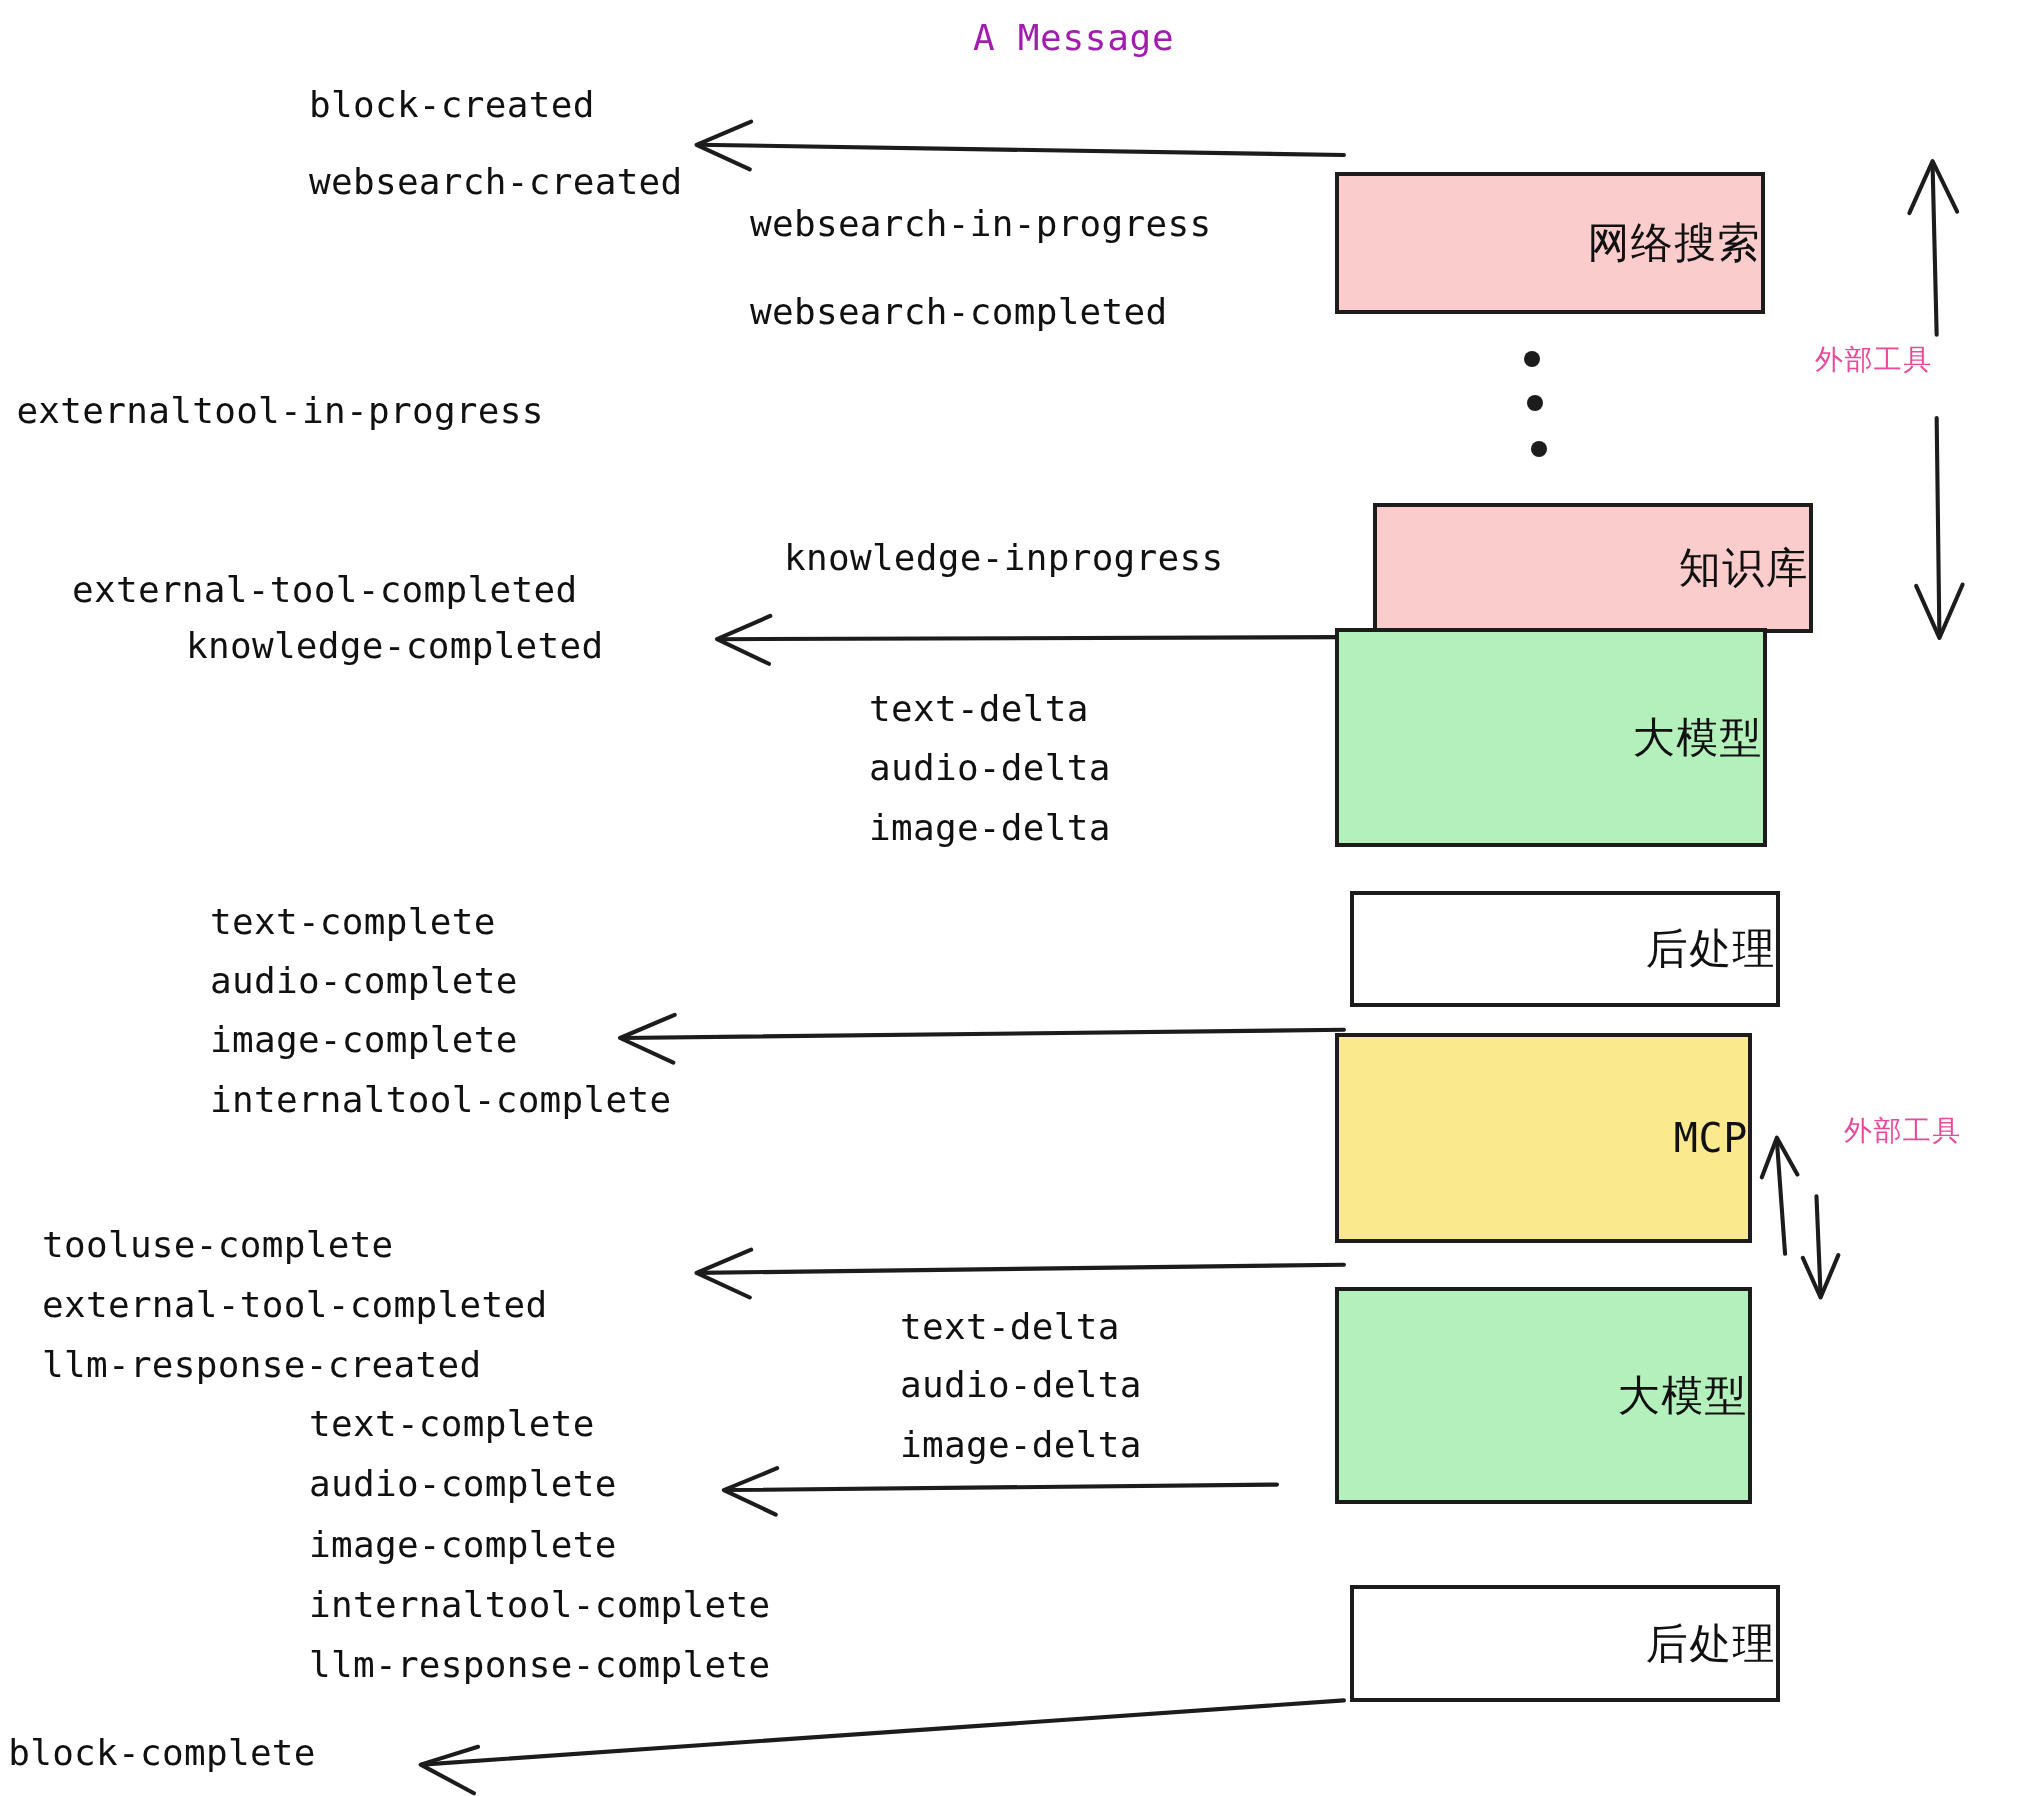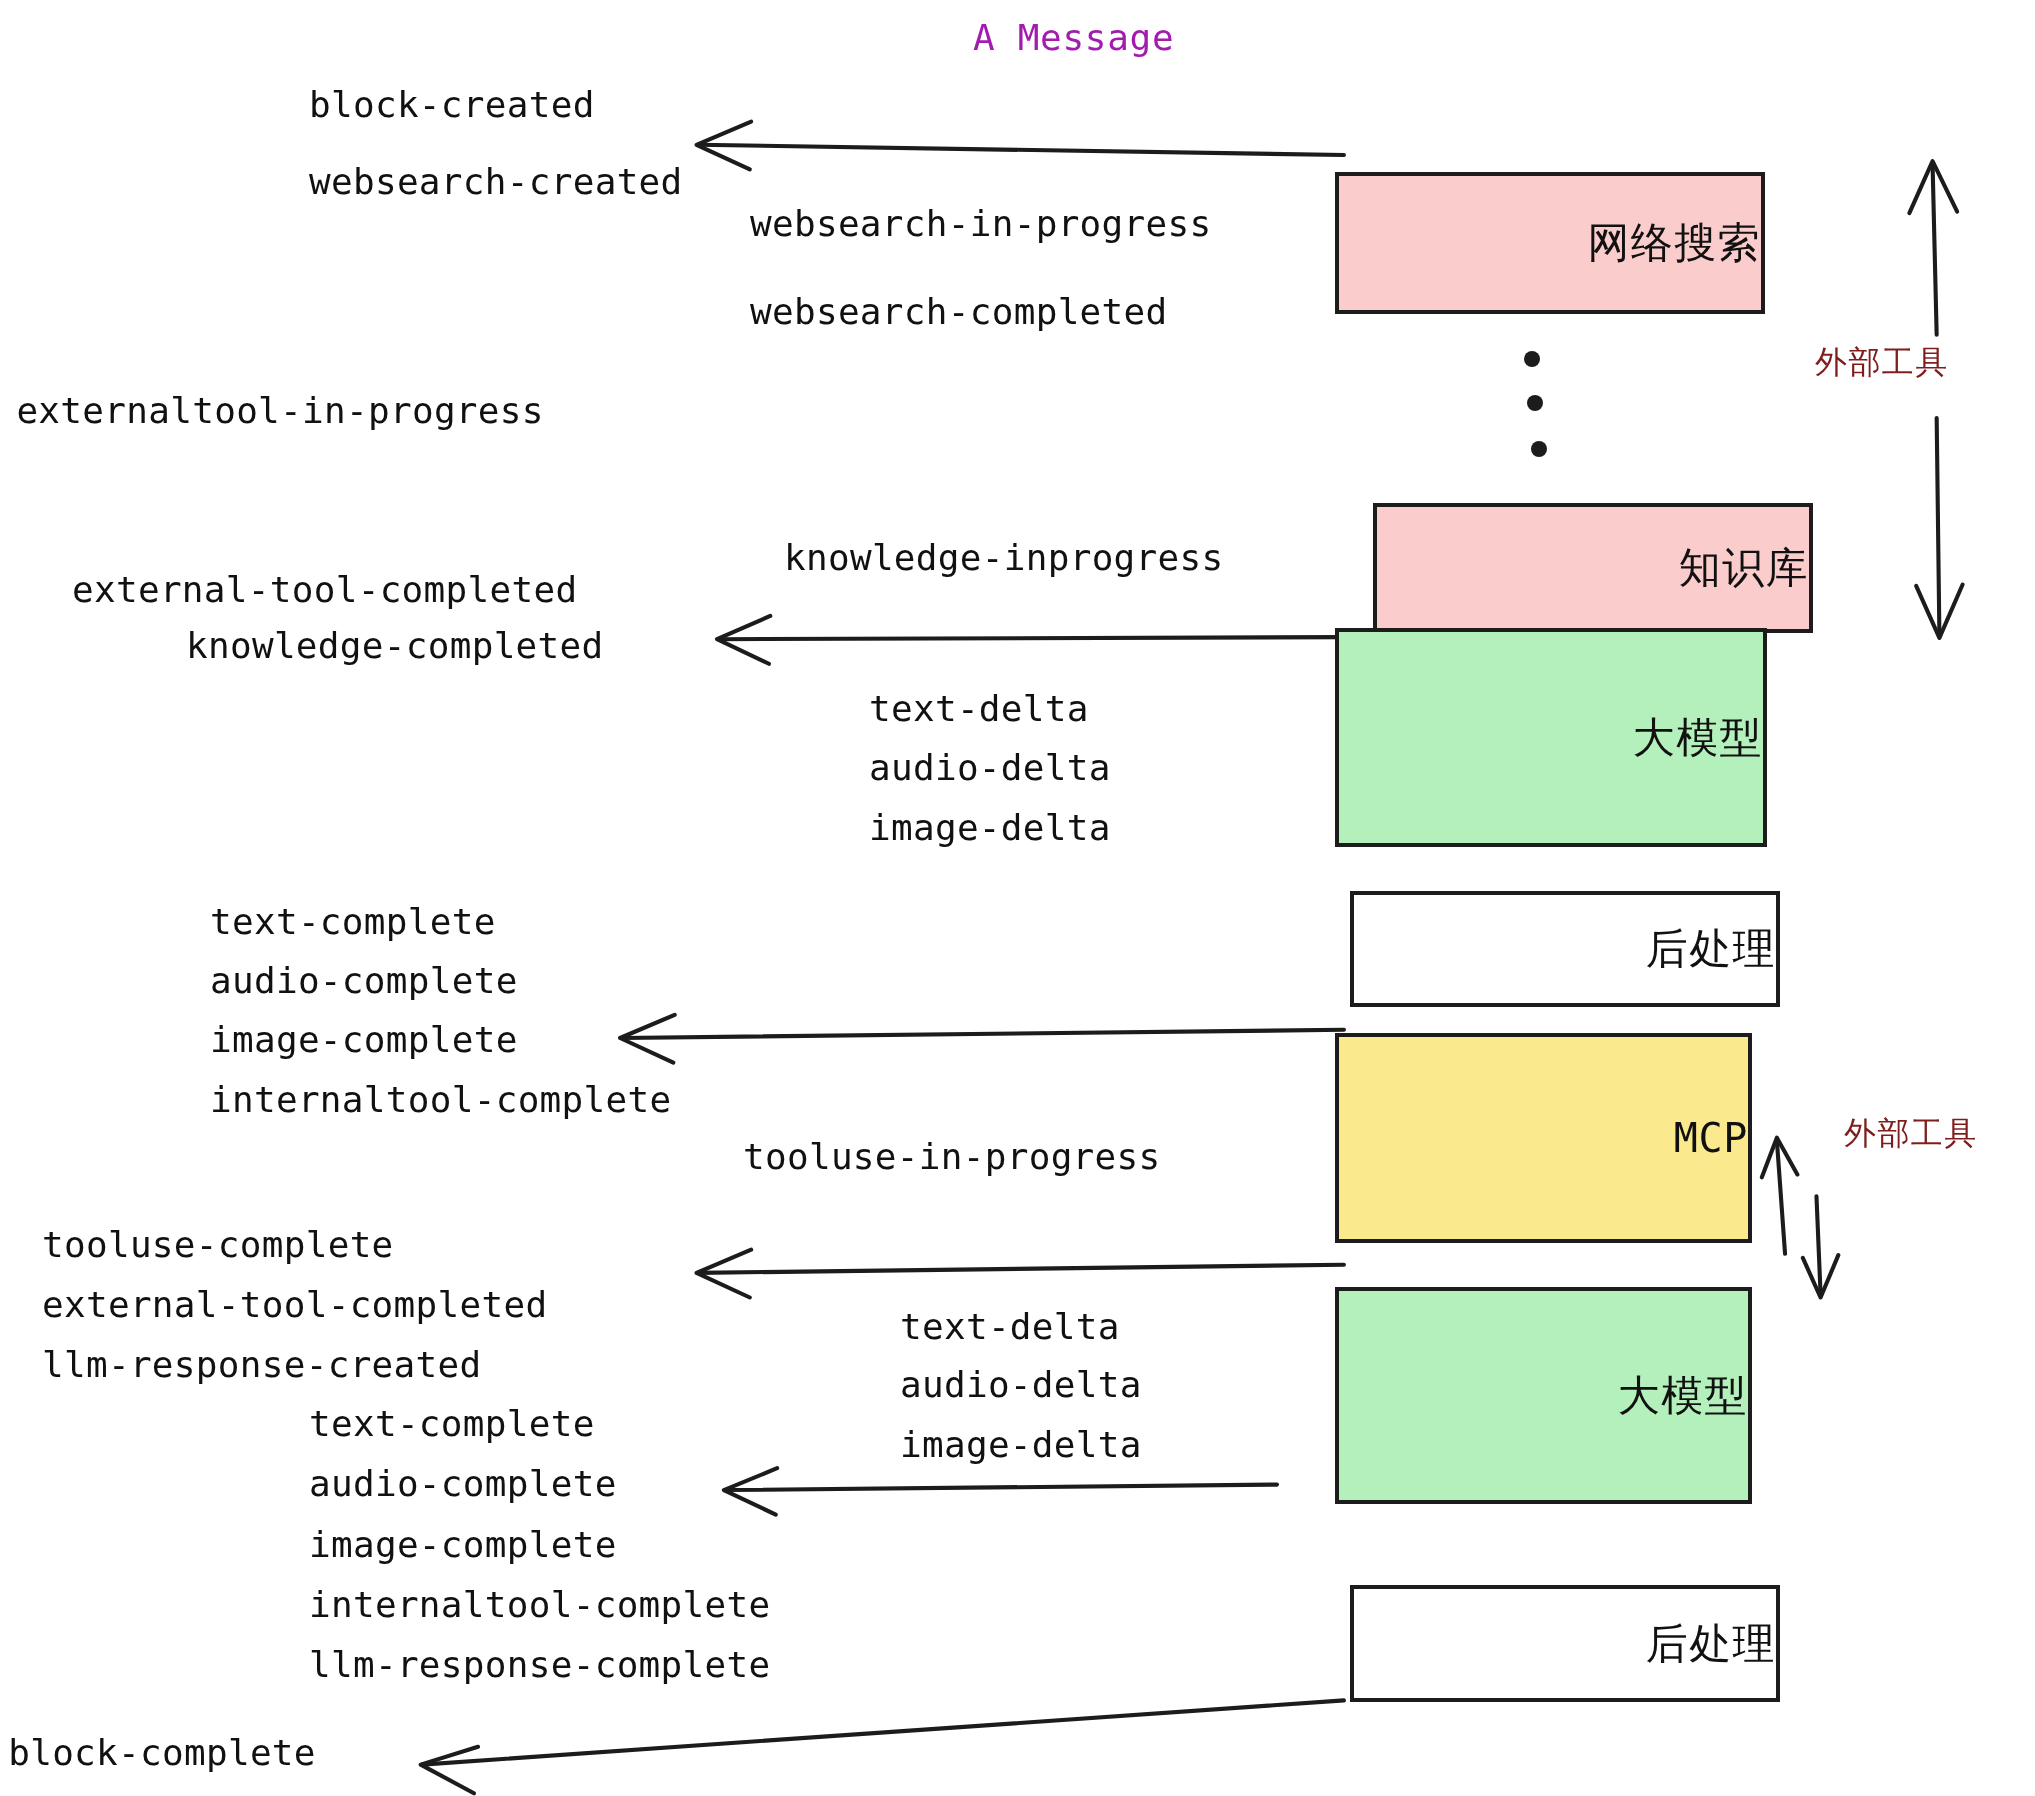--- a/index.html
+++ b/index.html
@@ -58,22 +58,22 @@
     position: absolute;
     width: 16.4px;
     height: 16.4px;
     border-radius: 50%;
     background: #1c1c1c;
   }
   
   .grouplabel {
     position: absolute;
     font-family: "DejaVu Sans", "Liberation Sans", sans-serif;
-    font-size: 32px;
-    color: #7f1d1d;
+    font-size: 28px;
+    color: #ec4899;
     white-space: pre;
     letter-spacing: 1.4px;
   }
   
   #arrows {
     position: absolute;
     left: 0;
     top: 0;
     width: 2035px;
     height: 1796px;
@@ -203,21 +203,20 @@
   <div class="evt" style="left:869px; top:810px;">image-delta</div>
 
   <div class="evt" style="left:210px; top:904px;">text-complete</div>
 
   <div class="evt" style="left:210px; top:963px;">audio-complete</div>
 
   <div class="evt" style="left:210px; top:1022px;">image-complete</div>
 
   <div class="evt" style="left:210px; top:1082px;">internaltool-complete</div>
 
-  <div class="evt" style="left:743px; top:1139px;">tooluse-in-progress</div>
 
   <div class="evt" style="left:42px; top:1227px;">tooluse-complete</div>
 
   <div class="evt" style="left:42px; top:1287px;">external-tool-completed</div>
 
   <div class="evt" style="left:42px; top:1347px;">llm-response-created</div>
 
   <div class="evt" style="left:900px; top:1309px;">text-delta</div>
 
   <div class="evt" style="left:900px; top:1367px;">audio-delta</div>

